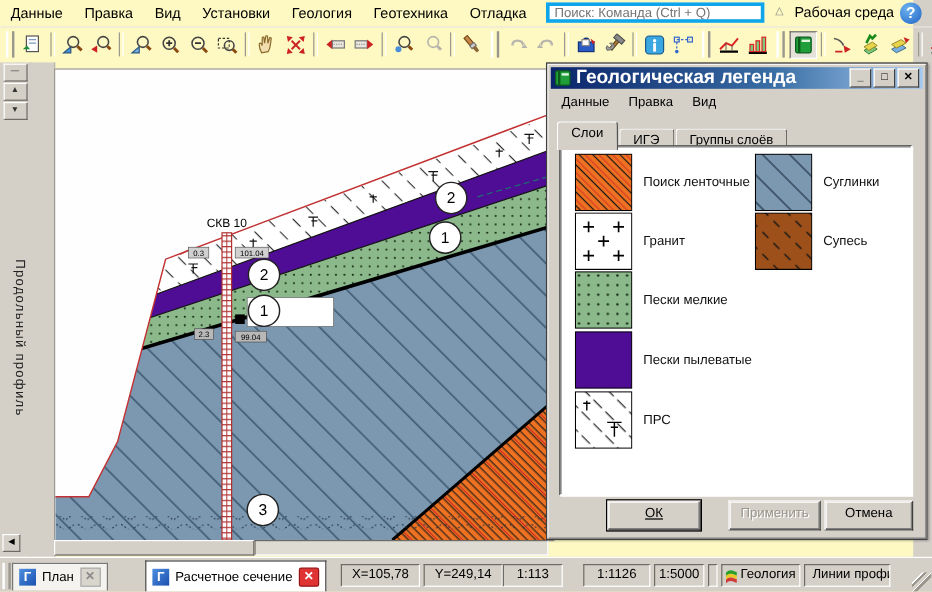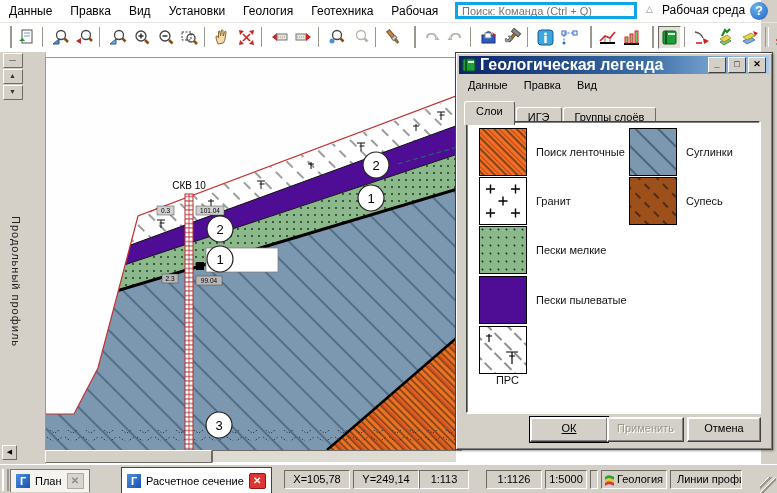--- a/index.html
+++ b/index.html
@@ -1,17 +1,17 @@
 <!DOCTYPE html>
 <html><head>
 <meta charset="utf-8">
 <style>
   html,body{margin:0;padding:0;}
   body{width:777px;height:493px;overflow:hidden;font-family:"Liberation Sans",sans-serif;background:#d4d0c8;}
-  #app{position:relative;width:761px;height:493px;background:#ffffff;font-size:12px;color:#000;}
+  #app{position:relative;width:761px;height:493px;background:#fef9c3;font-size:12px;color:#000;}
 
   
   .raised{border:1px solid;border-color:#ffffff #6e6b64 #6e6b64 #ffffff;background:#d4d0c8;}
 
   
   #menubar{position:absolute;left:0;top:0;width:777px;height:22px;display:flex;align-items:center;border-bottom:1px solid #e8e6e0;}
   .menu-item{padding:3px 9px;cursor:default;}
   #searchbox{position:absolute;left:455px;top:2px;width:182px;height:17px;border:3px solid #0ea5e9;background:#fff;font-size:11px;color:#8a8a8a;padding:0 4px;box-sizing:border-box;font-family:"Liberation Sans",sans-serif;}
   #search-tri{position:absolute;left:646px;top:4px;font-size:9px;color:#888;}
   #workspace{position:absolute;left:662px;top:3px;font-size:12px;}
@@ -76,21 +76,21 @@
 
 <div id="app">
 
   <div id="menubar">
     <span class="menu-item">Данные</span>
     <span class="menu-item">Правка</span>
     <span class="menu-item">Вид</span>
     <span class="menu-item">Установки</span>
     <span class="menu-item">Геология</span>
     <span class="menu-item">Геотехника</span>
-    <span class="menu-item">Рабочая</span>
+    <span class="menu-item">Отладка</span>
   </div>
   <input id="searchbox" placeholder="Поиск: Команда (Ctrl + Q)" style="">
   <span id="search-tri">△</span>
   <span id="workspace"><span>Рабочая среда</span> <span class="dd">▼</span></span>
   <div id="help-btn">?</div>
 
   <div id="toolbar">
     <div class="tgrip"></div>
     <div class="tbtn">
         <svg width="19" height="19">
@@ -480,21 +480,21 @@
           <defs>
               <pattern id="lgDots" width="8" height="8" patternUnits="userSpaceOnUse">
                 <rect width="8" height="8" fill="#8cb98c"></rect>
                 <circle cx="3.5" cy="3.5" r="1" fill="#152c15"></circle>
               </pattern>
             </defs>
           <rect x="0.5" y="0.5" width="47" height="47" fill="url(#lgDots)" stroke="#000"></rect>
         </svg>
         <span class="leg-label">Пески мелкие</span>
       </div>
-      <div class="leg-item" style="left:12px;top:204px;flex-direction:column;">
+      <div class="leg-item" style="left:12px;top:204px;">
         <svg class="leg-sw" width="48" height="48">
           <defs>
               <pattern id="lgPrs" width="14" height="14" patternUnits="userSpaceOnUse" patternTransform="rotate(-45)">
                 <rect width="14" height="14" fill="#fff"></rect>
                 <line x1="6" y1="2" x2="6" y2="12" stroke="#222" stroke-width="1"></line>
               </pattern>
             </defs>
           <rect x="0.5" y="0.5" width="47" height="47" fill="url(#lgPrs)" stroke="#000"></rect>
           <g stroke="#000" stroke-width="1.2" fill="none">
               <path d="M10,8 v8 M7,10 h6"></path>
@@ -523,21 +523,21 @@
                 <rect width="13" height="13" fill="#9d5019"></rect>
                 <line x1="6" y1="3" x2="6" y2="10" stroke="#151515" stroke-width="1.2"></line>
               </pattern>
             </defs>
           <rect x="0.5" y="0.5" width="47" height="47" fill="url(#lgSup)" stroke="#000"></rect>
         </svg>
         <span class="leg-label">Супесь</span>
       </div>
     </div>
 
-    <div class="dbtn default" style="left:74px;top:364px;width:76px;text-decoration:underline;">ОК</div>
+    <div class="dbtn default" style="left:50px;top:364px;width:76px;text-decoration:underline;">ОК</div>
     <div class="dbtn disabled" style="left:151px;top:364px;width:75px;">Применить</div>
     <div class="dbtn" style="left:231px;top:364px;width:72px;">Отмена</div>
   </div>
 
   <div id="statusbar">
     <div class="sgrip"></div>
     <div class="doc-tab" style="left:10px;top:4px;height:22px;">
       <div class="g-icon">Г</div>
       <span class="label">План</span>
       <div class="close-x gray">✕</div>

